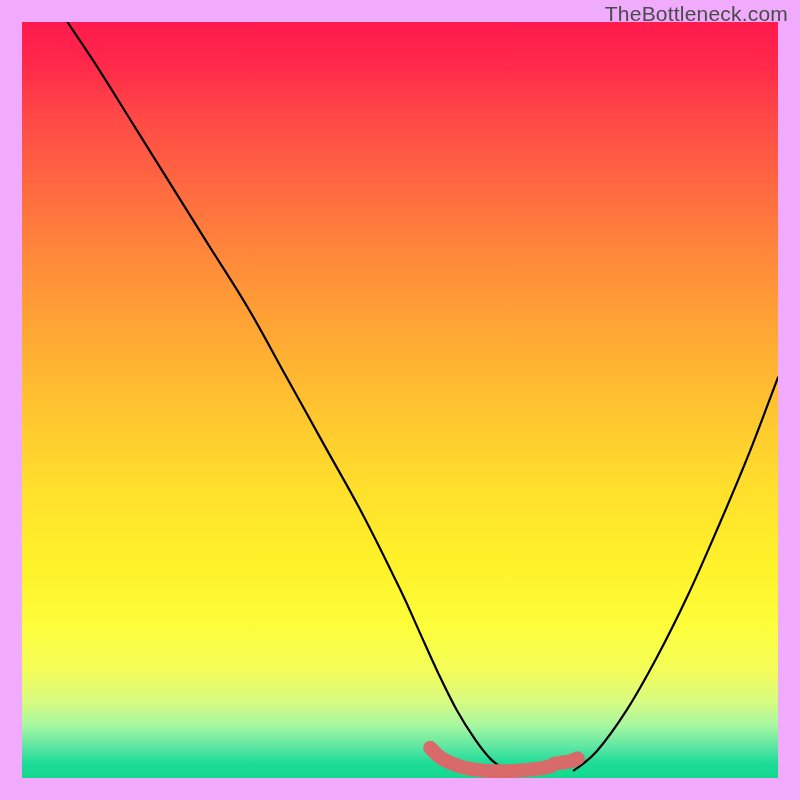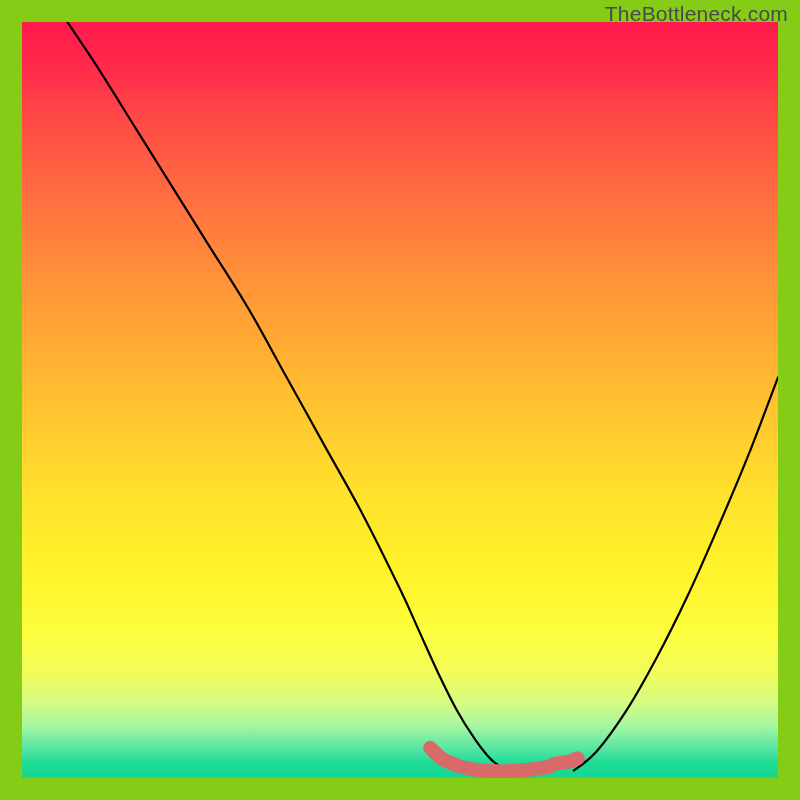--- a/index.html
+++ b/index.html
@@ -8,21 +8,21 @@
     width: 800px;
     height: 800px;
     background: #000;
     overflow: hidden;
     font-family: Arial, sans-serif;
   }
   .container {
     position: relative;
     width: 800px;
     height: 800px;
-    background: #84cc16;
+    background: #f0abfc;
   }
   .plot-area {
     position: absolute;
     left: 22px;
     top: 22px;
     width: 756px;
     height: 756px;
     overflow: hidden;
   }
   .gradient {

